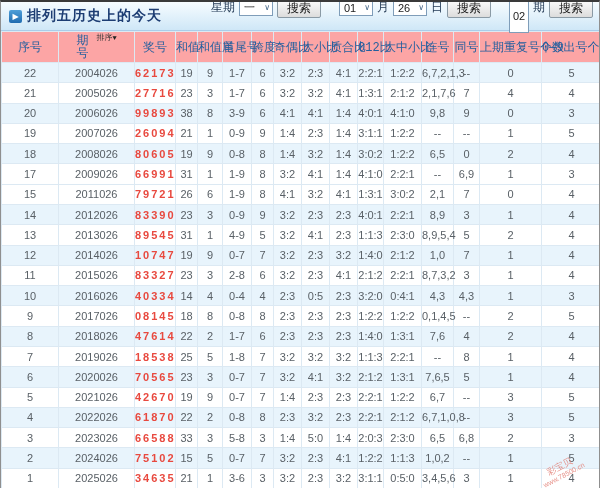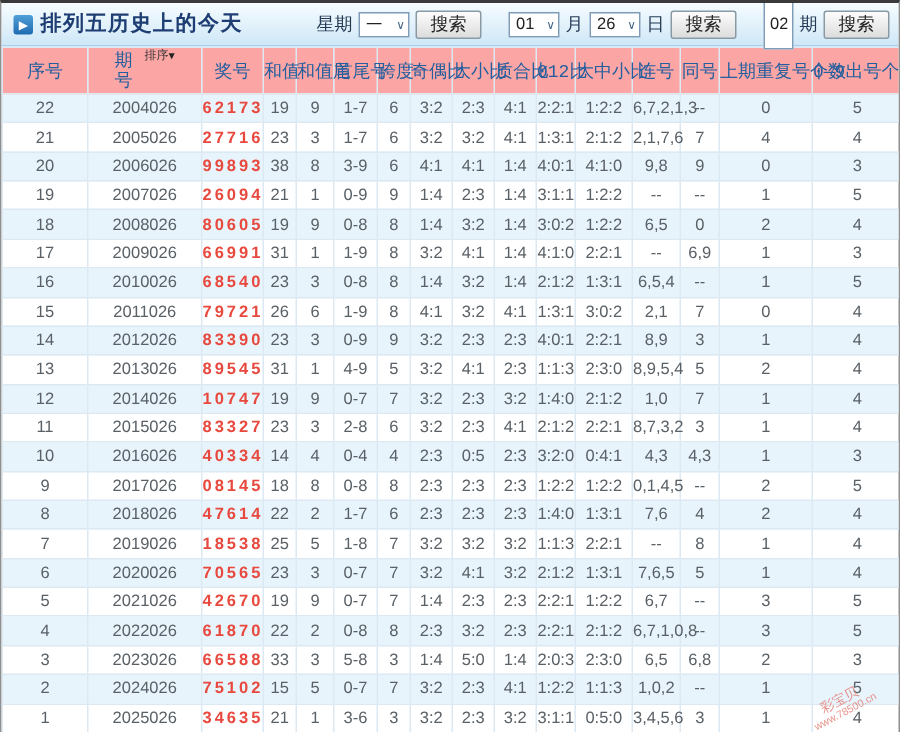--- a/index.html
+++ b/index.html
@@ -36,21 +36,20 @@
   }
   .page-title {
     font-size: 14px;
     font-weight: bold;
     color: #1d3d73;
     letter-spacing: 1px;
   }
   .toolbar {
     margin-left: auto;
     display: flex;
-    align-items: center;
     gap: 4px;
     font-size: 12px;
     color: #233a55;
   }
   .tb-label { font-size: 12px; color: #233a55; }
   .select-box {
     border: 1px solid #7f9db9;
     background: #fff;
     height: 17px;
     min-width: 34px;
@@ -341,38 +340,20 @@
           <td>3:2</td>
           <td>4:1</td>
           <td>1:4</td>
           <td>4:1:0</td>
           <td>2:2:1</td>
           <td>--</td>
           <td>6,9</td>
           <td>1</td>
           <td>3</td>
         </tr>
-        <tr class="alt">
-          <td>16</td>
-          <td>2010026</td>
-          <td class="prize">68540</td>
-          <td>23</td>
-          <td>3</td>
-          <td>0-8</td>
-          <td>8</td>
-          <td>1:4</td>
-          <td>3:2</td>
-          <td>1:4</td>
-          <td>2:1:2</td>
-          <td>1:3:1</td>
-          <td>6,5,4</td>
-          <td>--</td>
-          <td>1</td>
-          <td>5</td>
-        </tr>
         <tr>
           <td>15</td>
           <td>2011026</td>
           <td class="prize">79721</td>
           <td>26</td>
           <td>6</td>
           <td>1-9</td>
           <td>8</td>
           <td>4:1</td>
           <td>3:2</td>

